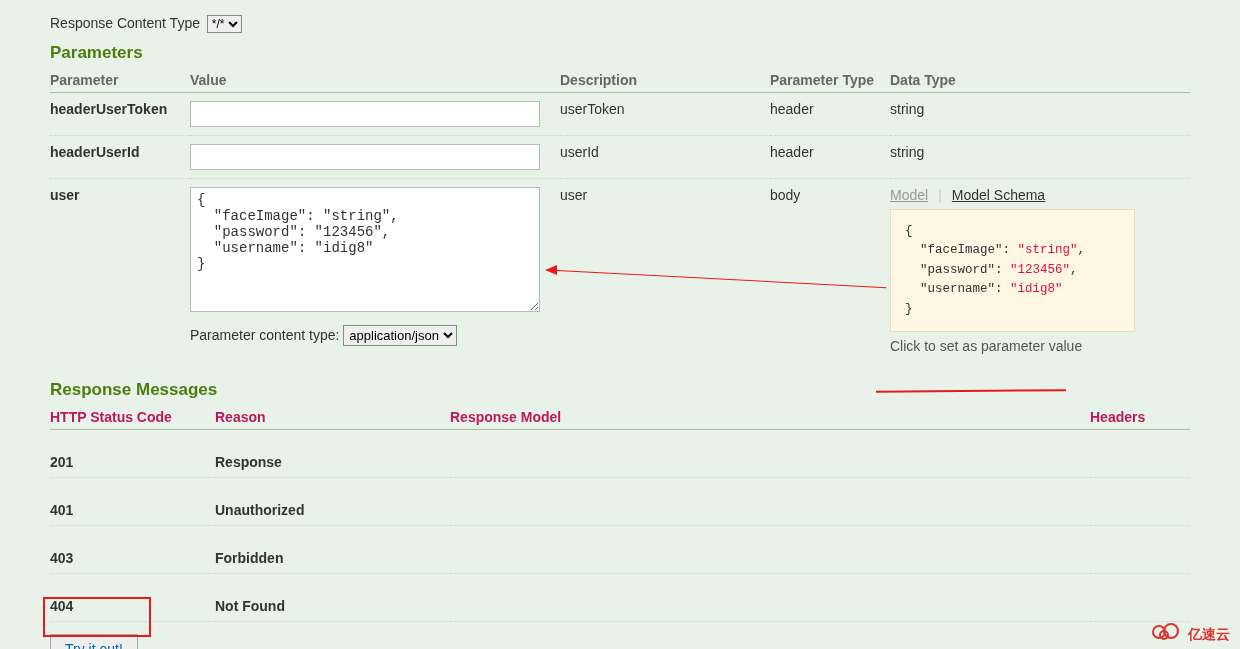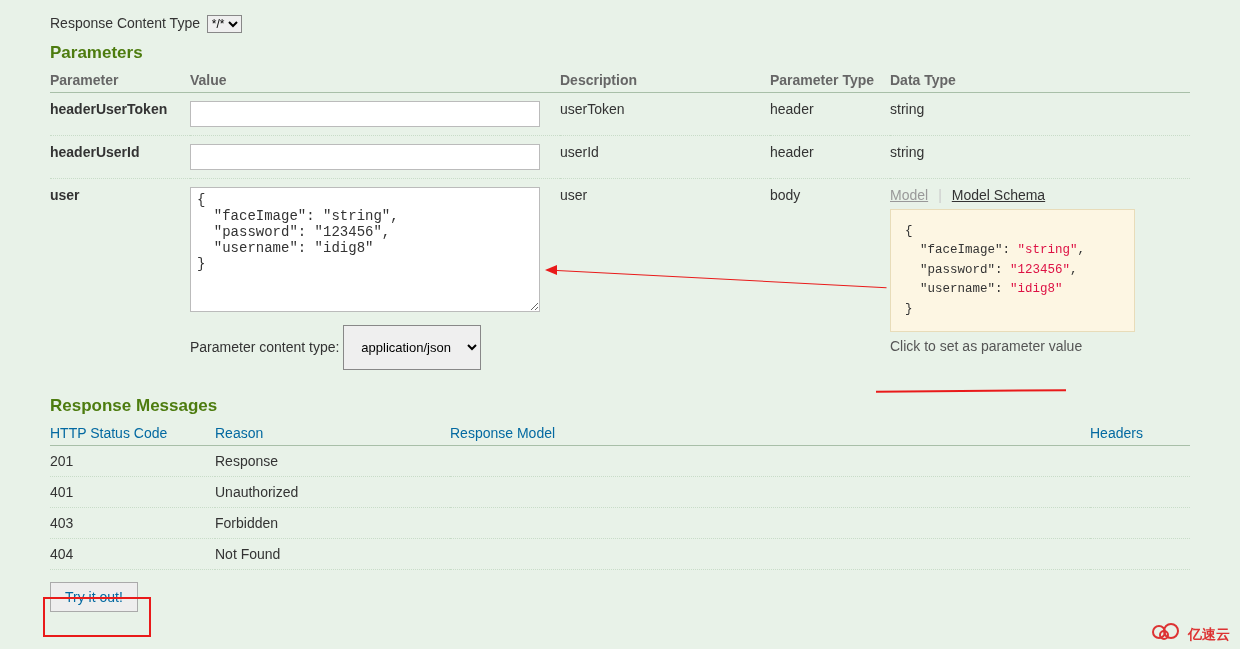--- a/index.html
+++ b/index.html
@@ -75,21 +75,21 @@
       white-space: pre;
       resize: both;
     }
     .param-content-type {
       margin-top: 10px;
       font-size: 14px;
     }
     .param-content-type select {
       border: 1px solid #888;
       font-size: 13px;
-      padding: 13px;
+      padding: 1px;
     }
     .model-tabs {
       font-size: 14px;
       margin-bottom: 6px;
     }
     .model-tabs .tab {
       cursor: pointer;
       padding-right: 10px;
       text-decoration: underline;
     }
@@ -114,31 +114,32 @@
       color: #555;
       margin-top: 6px;
     }
     table.resp {
       width: 100%;
       border-collapse: collapse;
       margin-top: 2px;
     }
     table.resp th {
       text-align: left;
-      font-weight: 400;
-      color: #0369a1;
+      font-weight: 700;
+      color: #be185d;
       padding: 4px 8px 4px 0;
       border-bottom: 1px solid #a8bfa8;
       font-size: 14px;
     }
     table.resp td {
-      padding: 7px 8px 7px 0;
+      padding: 24px 8px 7px 0;
       border-bottom: 1px dotted #c8dcc8;
       font-size: 14px;
       color: #333;
+      font-weight: bold;
     }
     .try-button {
       margin-top: 12px;
       padding: 6px 14px;
       background: #eee;
       border: 1px solid #aaa;
       font-size: 14px;
       cursor: pointer;
       color: #0369a1;
     }

